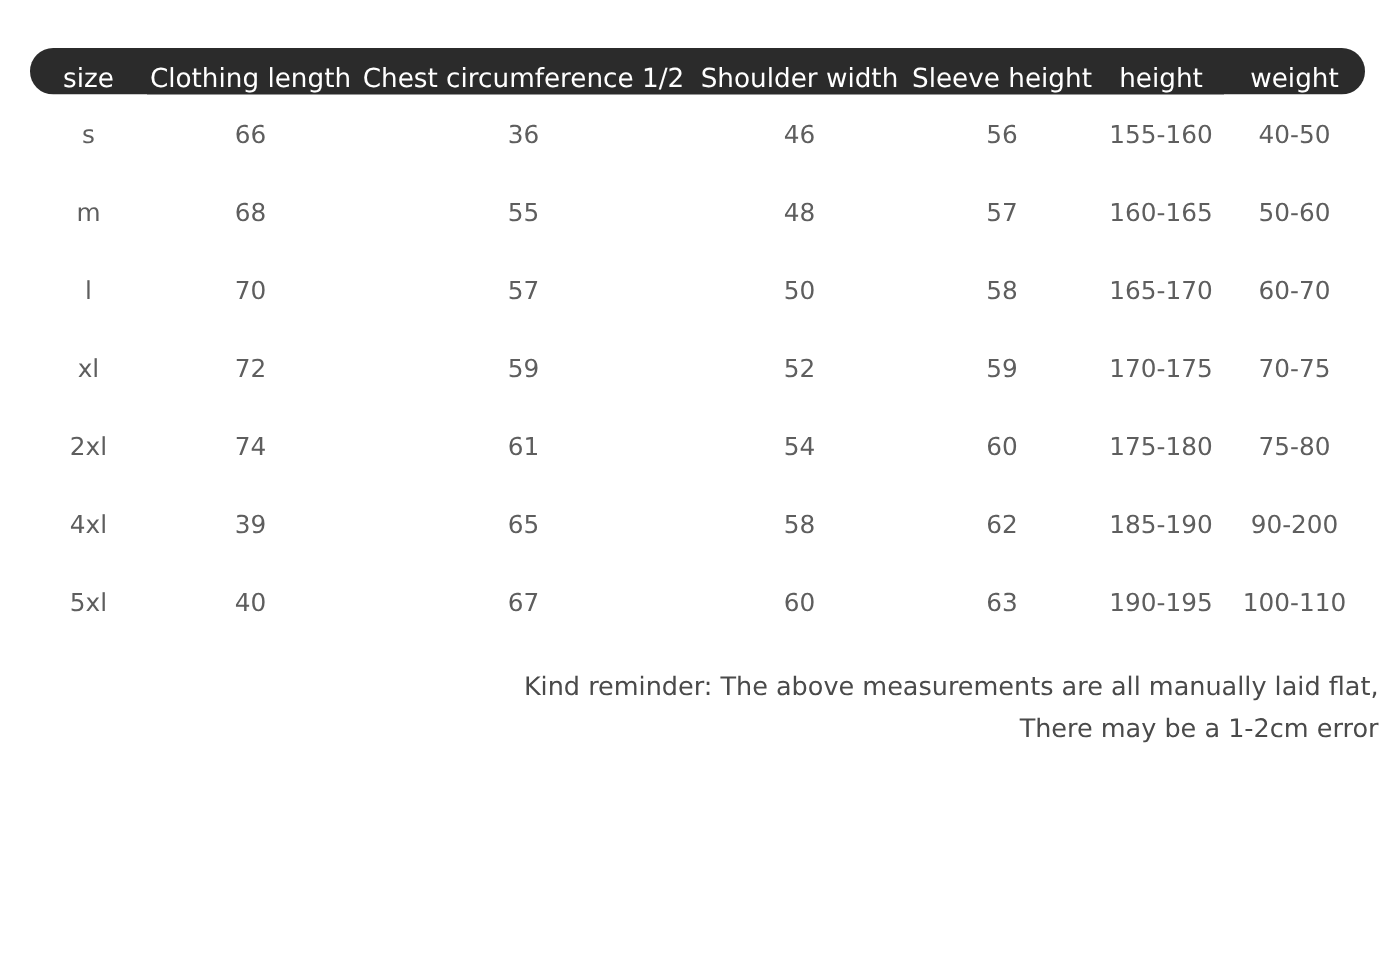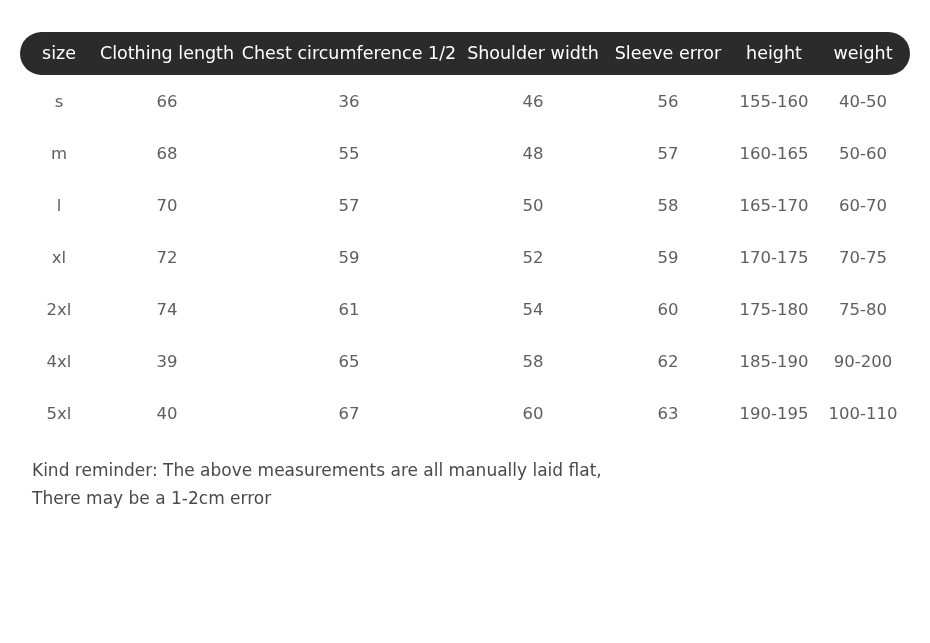--- a/index.html
+++ b/index.html
@@ -26,21 +26,21 @@
     border-collapse: collapse;
     table-layout: fixed;
   }
   table.size-table thead tr {
     background: #2b2b2b;
   }
   table.size-table thead th {
     color: #ffffff;
     font-weight: normal;
     font-size: 17.5px;
-    padding: 11px 0 12px 0;
+    padding: 11px 0 0 0;
     text-align: center;
     white-space: nowrap;
   }
   table.size-table thead th:first-child {
     border-top-left-radius: 22px;
     border-bottom-left-radius: 22px;
   }
   table.size-table thead th:last-child {
     border-top-right-radius: 22px;
     border-bottom-right-radius: 22px;
@@ -55,24 +55,25 @@
   
   .col-size      { width: 78px; }
   .col-clothing  { width: 138px; }
   .col-chest     { width: 226px; }
   .col-shoulder  { width: 142px; }
   .col-sleeve    { width: 128px; }
   .col-height    { width: 84px; }
   .col-weight    { width: 94px; }
 
   .note {
-    margin: 18px 0 0 32px;
+    margin: 18px 11px 0 32px;
     color: #4a4a4a;
     font-size: 17px;
     line-height: 1.62;
+    text-align: right;
   }
   .note div { white-space: nowrap; }
 </style>
 </head>
 <body>
 
 <div class="sheet">
 
   <table class="size-table">
     <colgroup>
@@ -83,21 +84,21 @@
       <col class="col-sleeve">
       <col class="col-height">
       <col class="col-weight">
     </colgroup>
     <thead>
       <tr>
         <th>size</th>
         <th>Clothing length</th>
         <th>Chest circumference 1/2</th>
         <th>Shoulder width</th>
-        <th>Sleeve error</th>
+        <th>Sleeve height</th>
         <th>height</th>
         <th>weight</th>
       </tr>
     </thead>
     <tbody>
       <tr>
         <td>s</td>
         <td>66</td>
         <td>36</td>
         <td>46</td>

